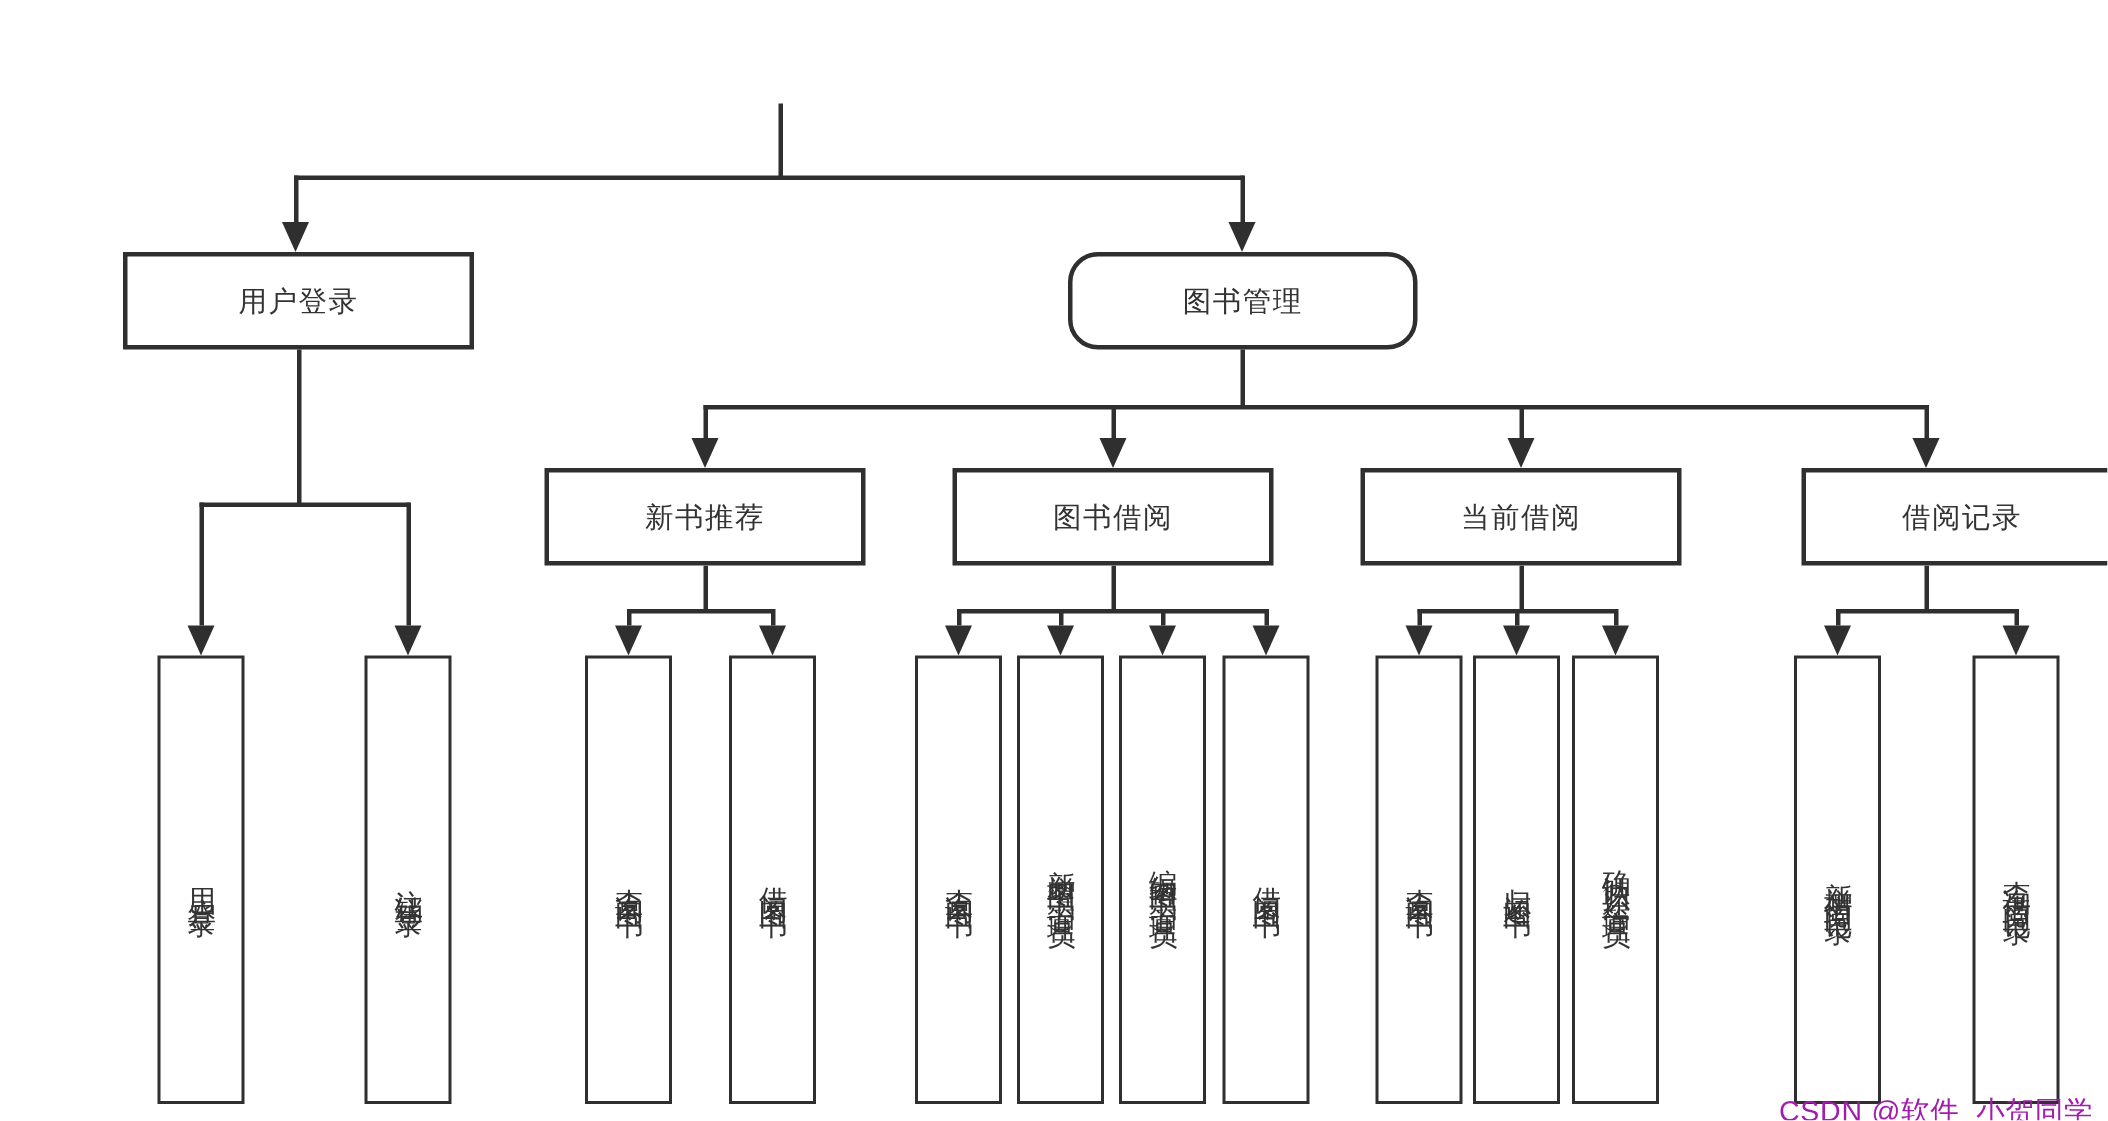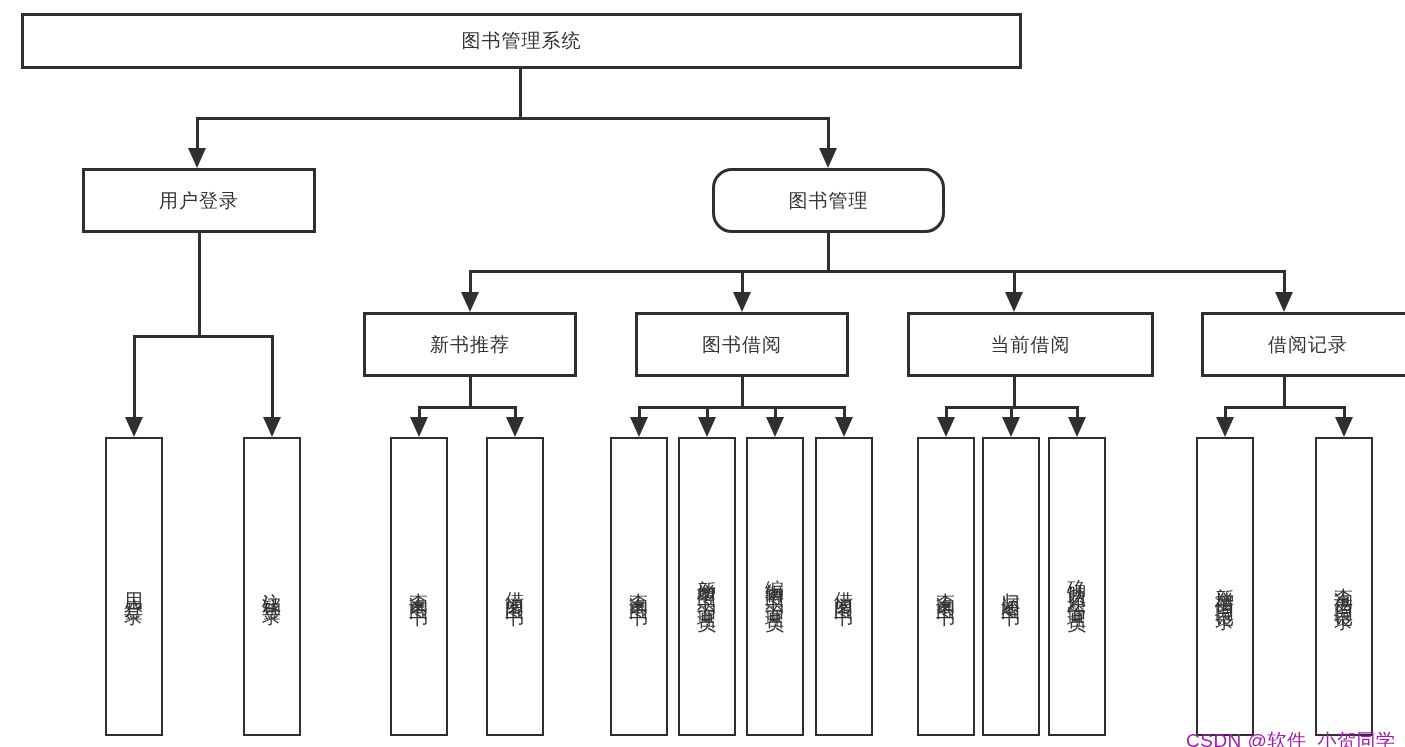--- a/index.html
+++ b/index.html
@@ -60,21 +60,20 @@
     z-index: 5;
     white-space: nowrap;
     margin-top: 14px;
   }
 </style>
 </head>
 <body>
 
 <div class="canvas">
 
-  <div class="box" style="left:21px; top:13px; width:1001px; height:56px;">图书管理系统</div>
 
   <div class="vline" style="left:519px; top:69px; height:49px;"></div>
   <div class="hline" style="left:196px; top:117px; width:633px;"></div>
   <div class="vline" style="left:196px; top:117px; height:31px;"></div>
   <div class="arrow" style="left:188px; top:148px;"></div>
   <div class="vline" style="left:827px; top:117px; height:31px;"></div>
   <div class="arrow" style="left:819px; top:148px;"></div>
 
   <div class="box" style="left:82px; top:168px; width:234px; height:65px;">用户登录</div>
   <div class="box" style="left:712px; top:168px; width:233px; height:65px;border-radius:20px;">图书管理</div>
@@ -92,21 +91,21 @@
   <div class="arrow" style="left:461px; top:292px;"></div>
   <div class="vline" style="left:741px; top:270px; height:22px;"></div>
   <div class="arrow" style="left:733px; top:292px;"></div>
   <div class="vline" style="left:1013px; top:270px; height:22px;"></div>
   <div class="arrow" style="left:1005px; top:292px;"></div>
   <div class="vline" style="left:1283px; top:270px; height:22px;"></div>
   <div class="arrow" style="left:1275px; top:292px;"></div>
 
   <div class="box" style="left:363px; top:312px; width:214px; height:65px;">新书推荐</div>
   <div class="box" style="left:635px; top:312px; width:214px; height:65px;">图书借阅</div>
-  <div class="box" style="left:907px; top:312px; width:247px; height:65px;text-align:right;">当前借阅</div>
+  <div class="box" style="left:907px; top:312px; width:214px; height:65px;text-align:right;">当前借阅</div>
   <div class="box" style="left:1177px; top:312px; width:214px; height:65px;margin-left:24px;">借阅记录</div>
 
   <div class="vline" style="left:469px; top:377px; height:30px;"></div>
   <div class="vline" style="left:741px; top:377px; height:30px;"></div>
   <div class="vline" style="left:1013px; top:377px; height:30px;"></div>
   <div class="vline" style="left:1283px; top:377px; height:30px;"></div>
 
   <div class="hline" style="left:418px; top:406px; width:98px;"></div>
   <div class="hline" style="left:638px; top:406px; width:207px;"></div>
   <div class="hline" style="left:945px; top:406px; width:133px;"></div>

